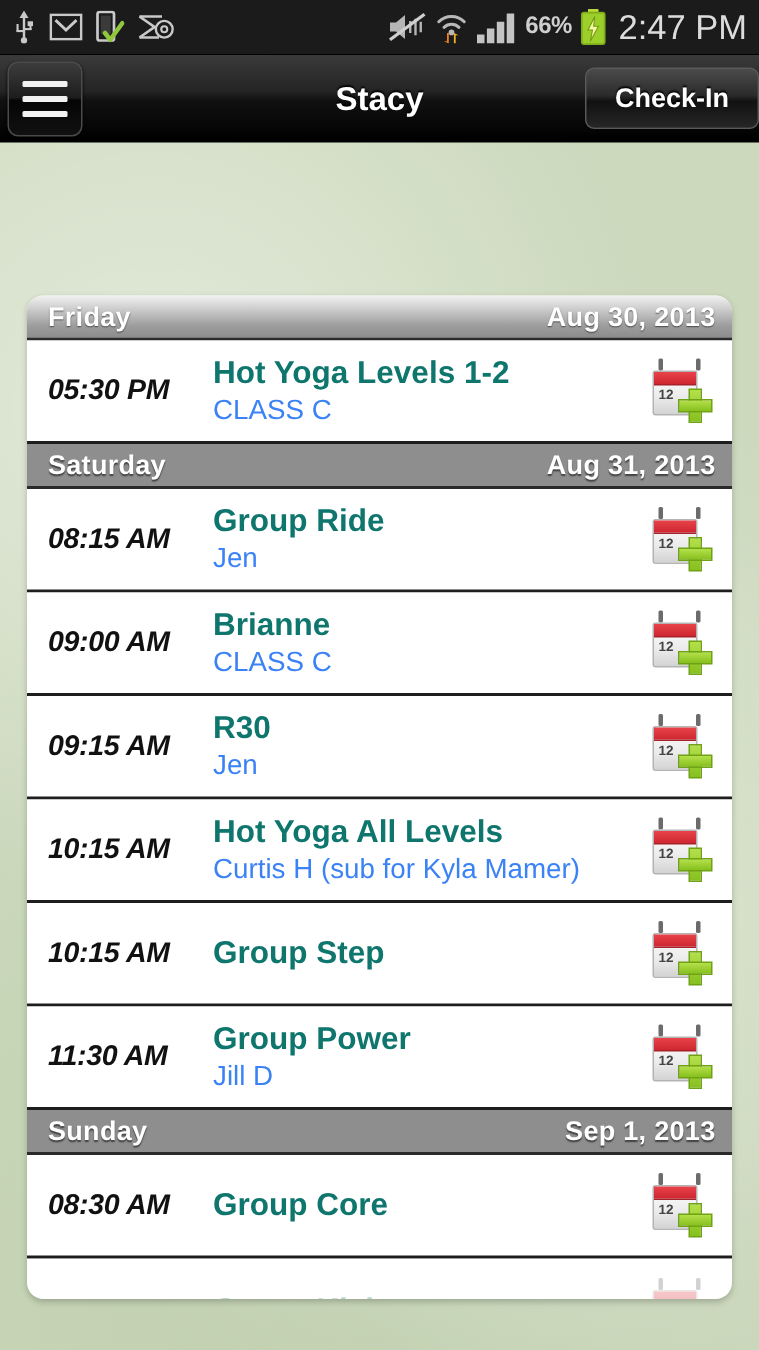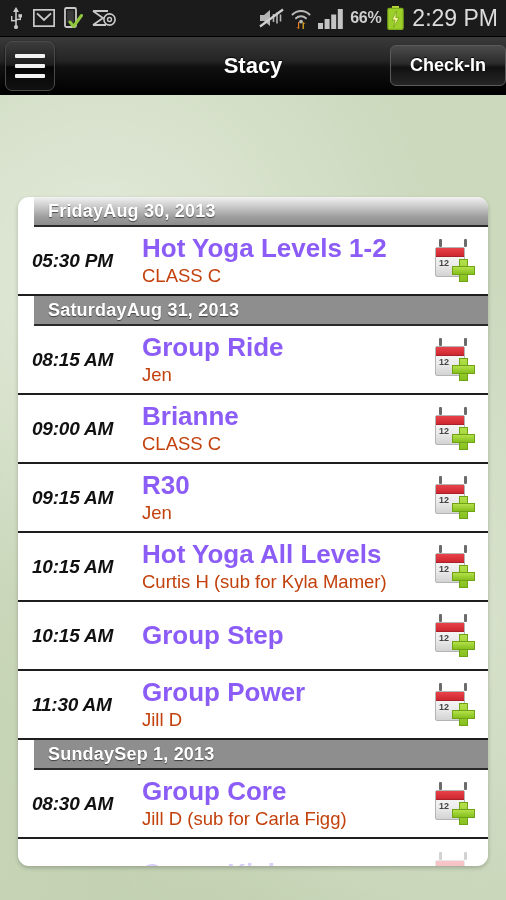--- a/index.html
+++ b/index.html
@@ -161,28 +161,27 @@
     border-radius: 11px;
     overflow: hidden;
     box-shadow: 0 2px 4px rgba(0,0,0,.22);
     position: relative;
   }
 
   .day-header {
     height: 30px;
     display: flex;
     align-items: center;
-    justify-content: flex-start;
+    justify-content: space-between;
     padding: 0 11px 0 14px;
     color: #fff;
     font-size: 18px;
     font-weight: bold;
     text-shadow: 0 1px 1px rgba(0,0,0,.55);
     border-bottom: 2px solid #2a2a2a;
-    margin-left: 16px;
   }
   .day-header.grad {
     background: linear-gradient(to bottom, #f2f2f2 0%, #cfcfcf 30%, #9d9d9d 72%, #8c8c8c 100%);
   }
   .day-header.flat {
     background: #8e8e8e;
   }
   .day-header .dh-day { letter-spacing: 0.2px; }
   .day-header .dh-date { letter-spacing: 0.2px; }
 
@@ -204,29 +203,29 @@
     color: #111;
     letter-spacing: -0.2px;
     font-style: italic;
   }
   .row-main {
     flex: 1;
     min-width: 0;
     padding-left: 4px;
   }
   .row-title {
-    font-size: 26px;
-    font-weight: bold;
-    color: #8b5cf6;
+    font-size: 21px;
+    font-weight: bold;
+    color: #0f766e;
     line-height: 1.22;
     white-space: nowrap;
   }
   .row-sub {
     font-size: 18.5px;
-    color: #c2410c;
+    color: #3b82f6;
     line-height: 1.22;
     white-space: nowrap;
   }
   .row-icon { flex: none; width: 46px; display: flex; justify-content: center; }
 
   
   .cal-icon { position: relative; width: 40px; height: 38px; }
   .cal-body {
     position: absolute;
     left: 2px; top: 5px;
@@ -348,21 +347,21 @@
     </svg>
 
     <span class="sb-battery-pct">66%</span>
 
     <svg class="sb-ico" width="17" height="24" viewBox="0 0 17 24">
       <rect x="5" y="0" width="7" height="2.6" fill="#b9d83a"></rect>
       <rect x="0.9" y="2.4" width="15.2" height="21" rx="1.4" fill="#9ccf2a" stroke="#7fae1c" stroke-width="1.2"></rect>
       <polygon points="9.5,5 5,14 8,14 6.5,21.5 12,11.5 8.8,11.5" fill="#f6f6a0" stroke="#6f9a14" stroke-width="0.7"></polygon>
     </svg>
 
-    <span class="sb-clock">2:29 PM</span>
+    <span class="sb-clock">2:47 PM</span>
   </div>
 </div>
 
 <div class="title-bar">
   <div class="menu-btn">
     <span class="menu-bar-line"></span>
     <span class="menu-bar-line"></span>
     <span class="menu-bar-line"></span>
   </div>
   <div class="app-title">Stacy</div>
@@ -523,21 +522,20 @@
 
   <div class="day-header flat">
     <span class="dh-day">Sunday</span>
     <span class="dh-date">Sep 1, 2013</span>
   </div>
 
   <div class="class-row">
     <div class="row-time">08:30 AM</div>
     <div class="row-main">
       <div class="row-title">Group Core</div>
-      <div class="row-sub">Jill D  (sub for Carla  Figg)</div>
     </div>
     <div class="row-icon">
       <div class="cal-icon">
         <div class="cal-ring l"></div>
           <div class="cal-ring r"></div>
         <div class="cal-body">
             <div class="cal-top"></div>
             <div class="cal-num">12</div>
           </div>
         <div class="cal-plus"></div>

